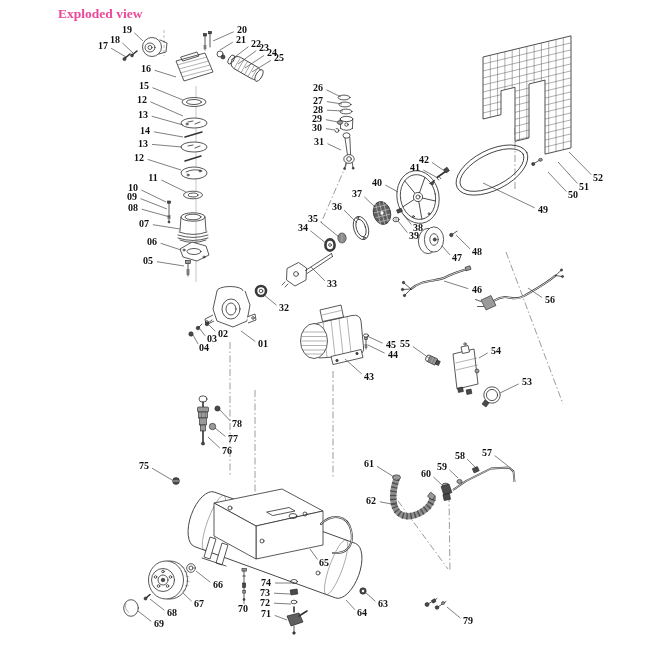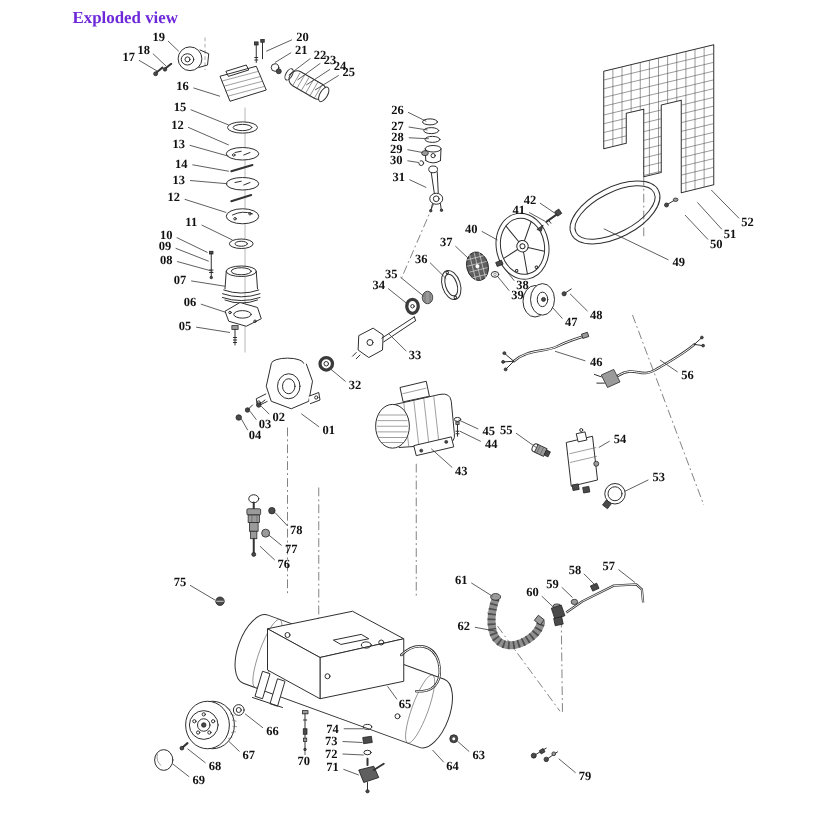--- a/index.html
+++ b/index.html
@@ -1,18 +1,18 @@
 <!DOCTYPE html>
 <html><head>
 <meta charset="utf-8">
 <style>
   html,body{margin:0;padding:0;background:#fff;}
   #page{position:relative;width:661px;height:661px;background:#ffffff;overflow:hidden;
         font-family:"Liberation Serif",serif;}
-  .title{position:absolute;left:58px;top:6px;font-weight:bold;font-size:13.5px;color:#6d28d9;}
+  .title{position:absolute;left:58px;top:6px;font-weight:bold;font-size:13.5px;color:#ec4899;}
   svg{position:absolute;left:0;top:0;}
   .s{stroke:#2f2f2f;stroke-width:.8;fill:none;stroke-linejoin:round;stroke-linecap:round;}
   .sf{stroke:#2f2f2f;stroke-width:.8;fill:#ffffff;stroke-linejoin:round;}
   .thin{stroke:#555;stroke-width:.45;fill:none;}
   .dk{stroke:#222;stroke-width:.6;fill:#4a4a4a;}
   .md{stroke:#222;stroke-width:.6;fill:#9a9a9a;}
   .dk2{stroke:#222;stroke-width:.7;fill:#5f5f5f;}
   .ring{stroke:#3a3a3a;stroke-width:2.6;fill:none;}
   .gap{fill:#fff;stroke:none;}
   .reed{stroke:#333;stroke-width:1.5;stroke-linecap:round;}

